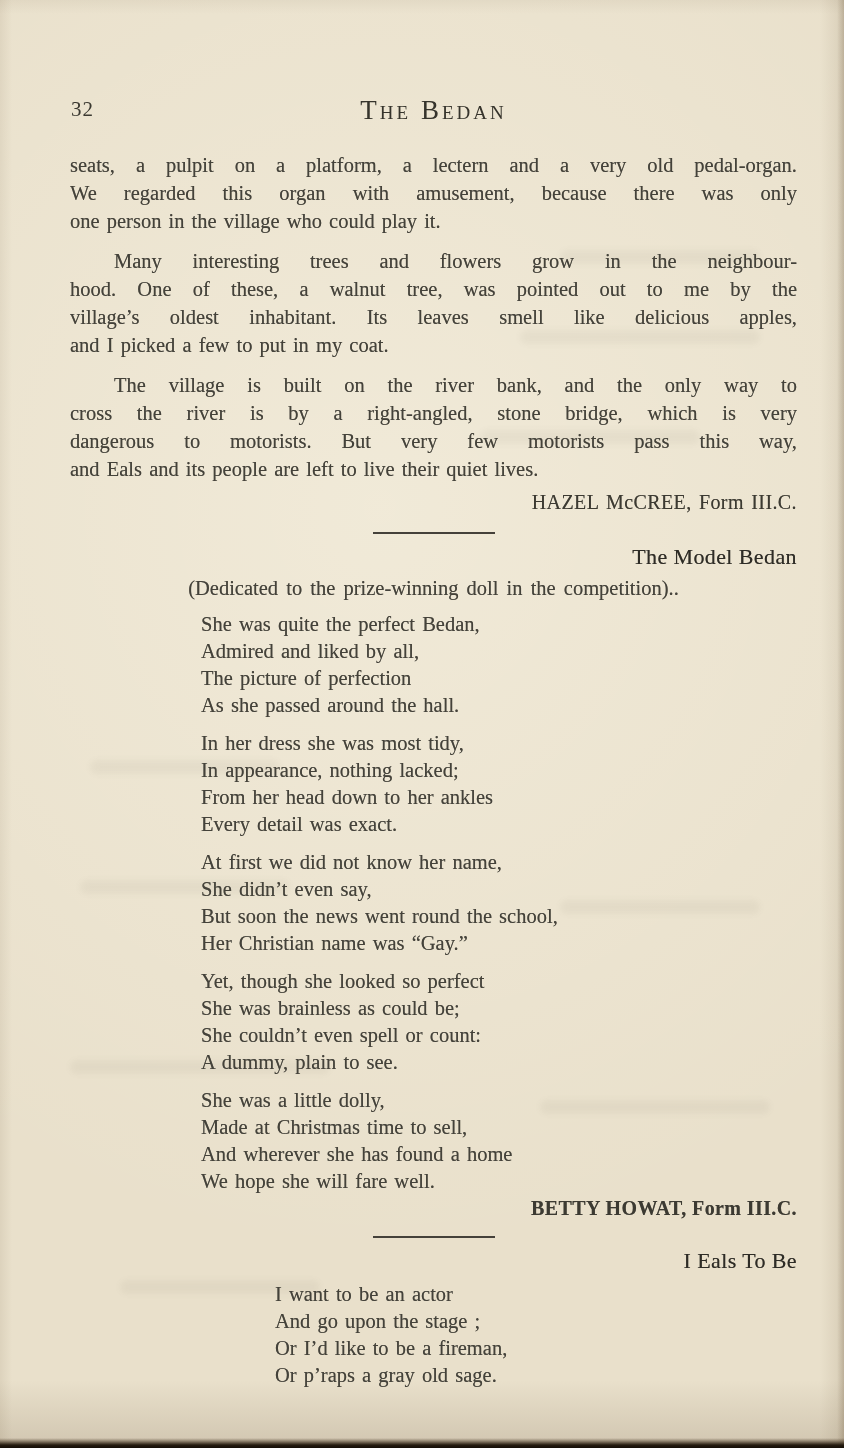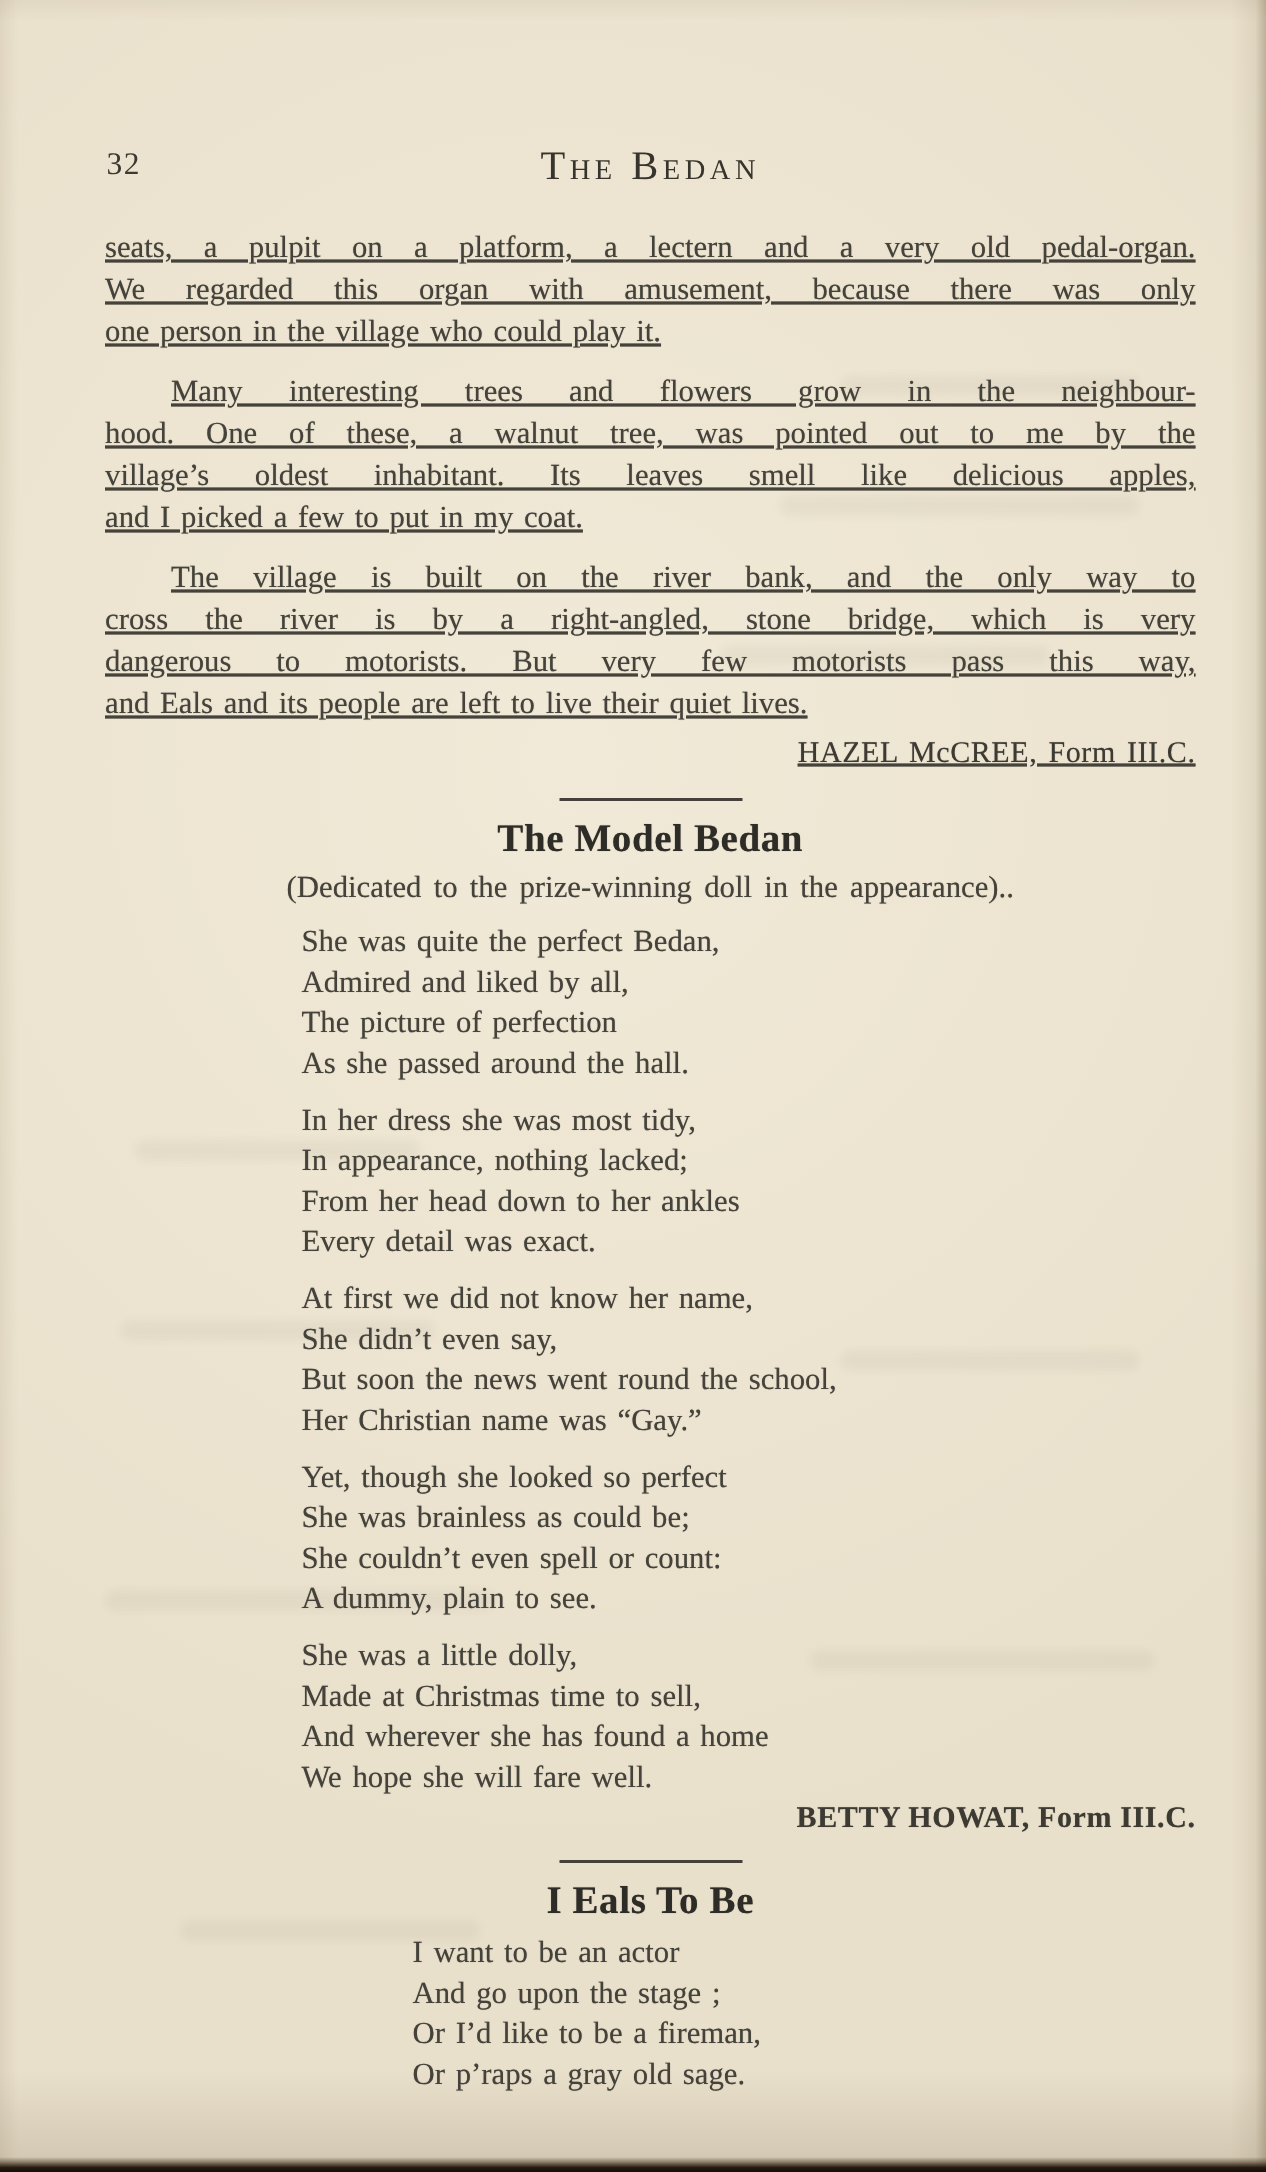--- a/index.html
+++ b/index.html
@@ -33,36 +33,36 @@
   .content { position:absolute; left:70px; width:727px; top:0; }
   .pagehead { position:relative; margin-top:95px; height:30px; }
   .pagenum {
     position:absolute; left:1px; top:2px; font-size:21px; letter-spacing:1px; color:#3b3931;
   }
   .runhead {
     position:absolute; left:0; right:0; top:0; text-align:center;
     font-variant:small-caps; font-size:27px; letter-spacing:3px; color:#36342c;
   }
   .prose { font-size:20.5px; line-height:28px; word-spacing:2px;
-    text-shadow:0 0 0.6px rgba(68,66,58,0.55);text-decoration:underline; }
+    text-shadow:0 0 0.6px rgba(68,66,58,0.55); }
   .para { margin-top:12px; }
   .para:first-of-type { margin-top:26px; }
   .line { white-space:nowrap; }
   .line.j { white-space:normal; text-align:justify; text-align-last:justify; }
   .ind { text-indent:44px; }
   .attr {
     font-size:20px; text-align:right; margin-top:5px; letter-spacing:0.4px;
     color:#3c3a32; text-shadow:0 0 0.6px rgba(60,58,50,0.55);
   }
   .divider {
     width:122px; height:0; border:0; border-top:2px solid #45413a;
     margin:16px auto 10px auto;
   }
   .poem-title {
-    text-align:center; font-weight:bold; font-size:26px; color:#2e2c26;
+    text-align:right; font-weight:normal; font-size:22px; color:#2e2c26;
     margin:10px 0 7px 0; letter-spacing:0.4px;
     text-shadow:0 0 0.6px rgba(46,44,38,0.6);
   }
   .dedication { text-align:center; font-size:20.5px; margin:0 0 11px 0; word-spacing:3px;
     text-shadow:0 0 0.6px rgba(68,66,58,0.55); }
   .stanza {
     font-size:20.5px; line-height:27px; margin:0 0 11px 131px; word-spacing:2px;
     text-shadow:0 0 0.6px rgba(68,66,58,0.55);
   }
   .stanza.narrow { margin-left:205px; }
@@ -107,21 +107,21 @@
         <div class="line j">dangerous to motorists.  But very few motorists pass this way,</div>
         <div class="line">and Eals and its people are left to live their quiet lives.</div>
       </div>
       <div class="attr">HAZEL McCREE, Form III.C.</div>
     </div>
 
     <hr class="divider">
 
     <div>
       <div class="poem-title">The Model Bedan</div>
-      <div class="dedication">(Dedicated to the prize-winning doll in the appearance)..</div>
+      <div class="dedication">(Dedicated to the prize-winning doll in the competition)..</div>
 
       <div class="stanza">
         <div class="line">She was quite the perfect Bedan,</div>
         <div class="line">Admired and liked by all,</div>
         <div class="line">The picture of perfection</div>
         <div class="line">As she passed around the hall.</div>
       </div>
       <div class="stanza">
         <div class="line">In her dress she was most tidy,</div>
         <div class="line">In appearance, nothing lacked;</div>

